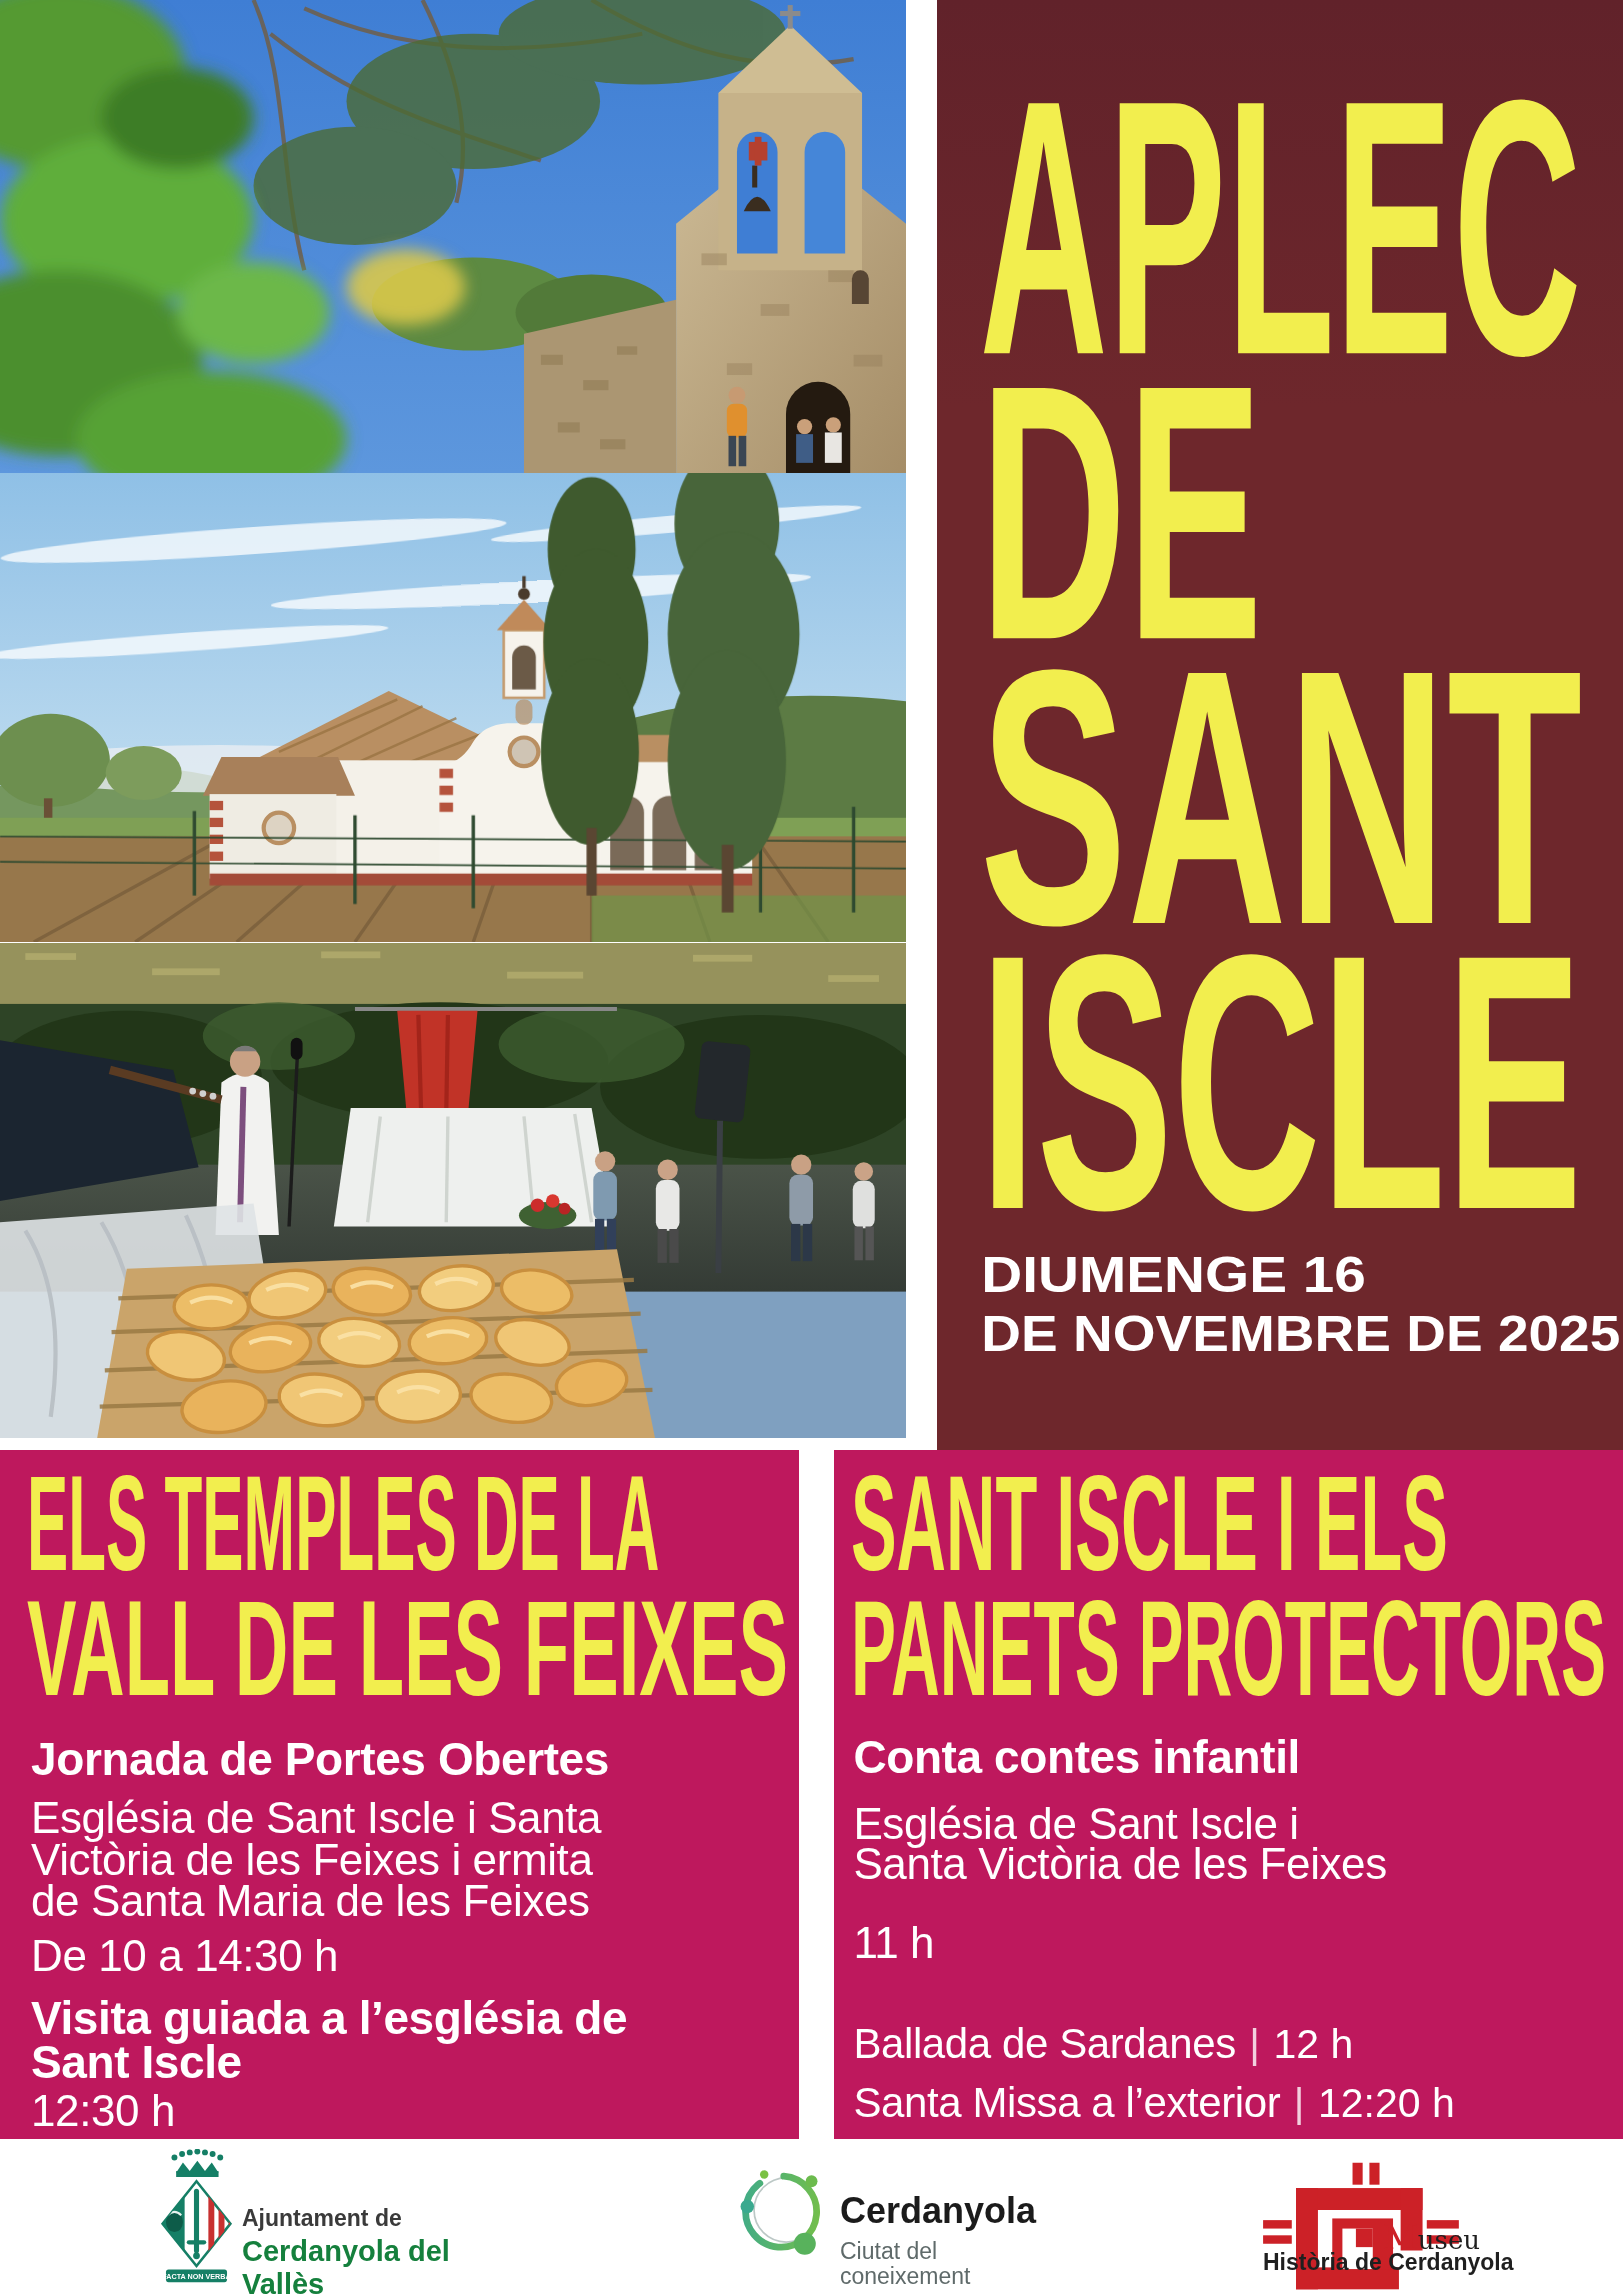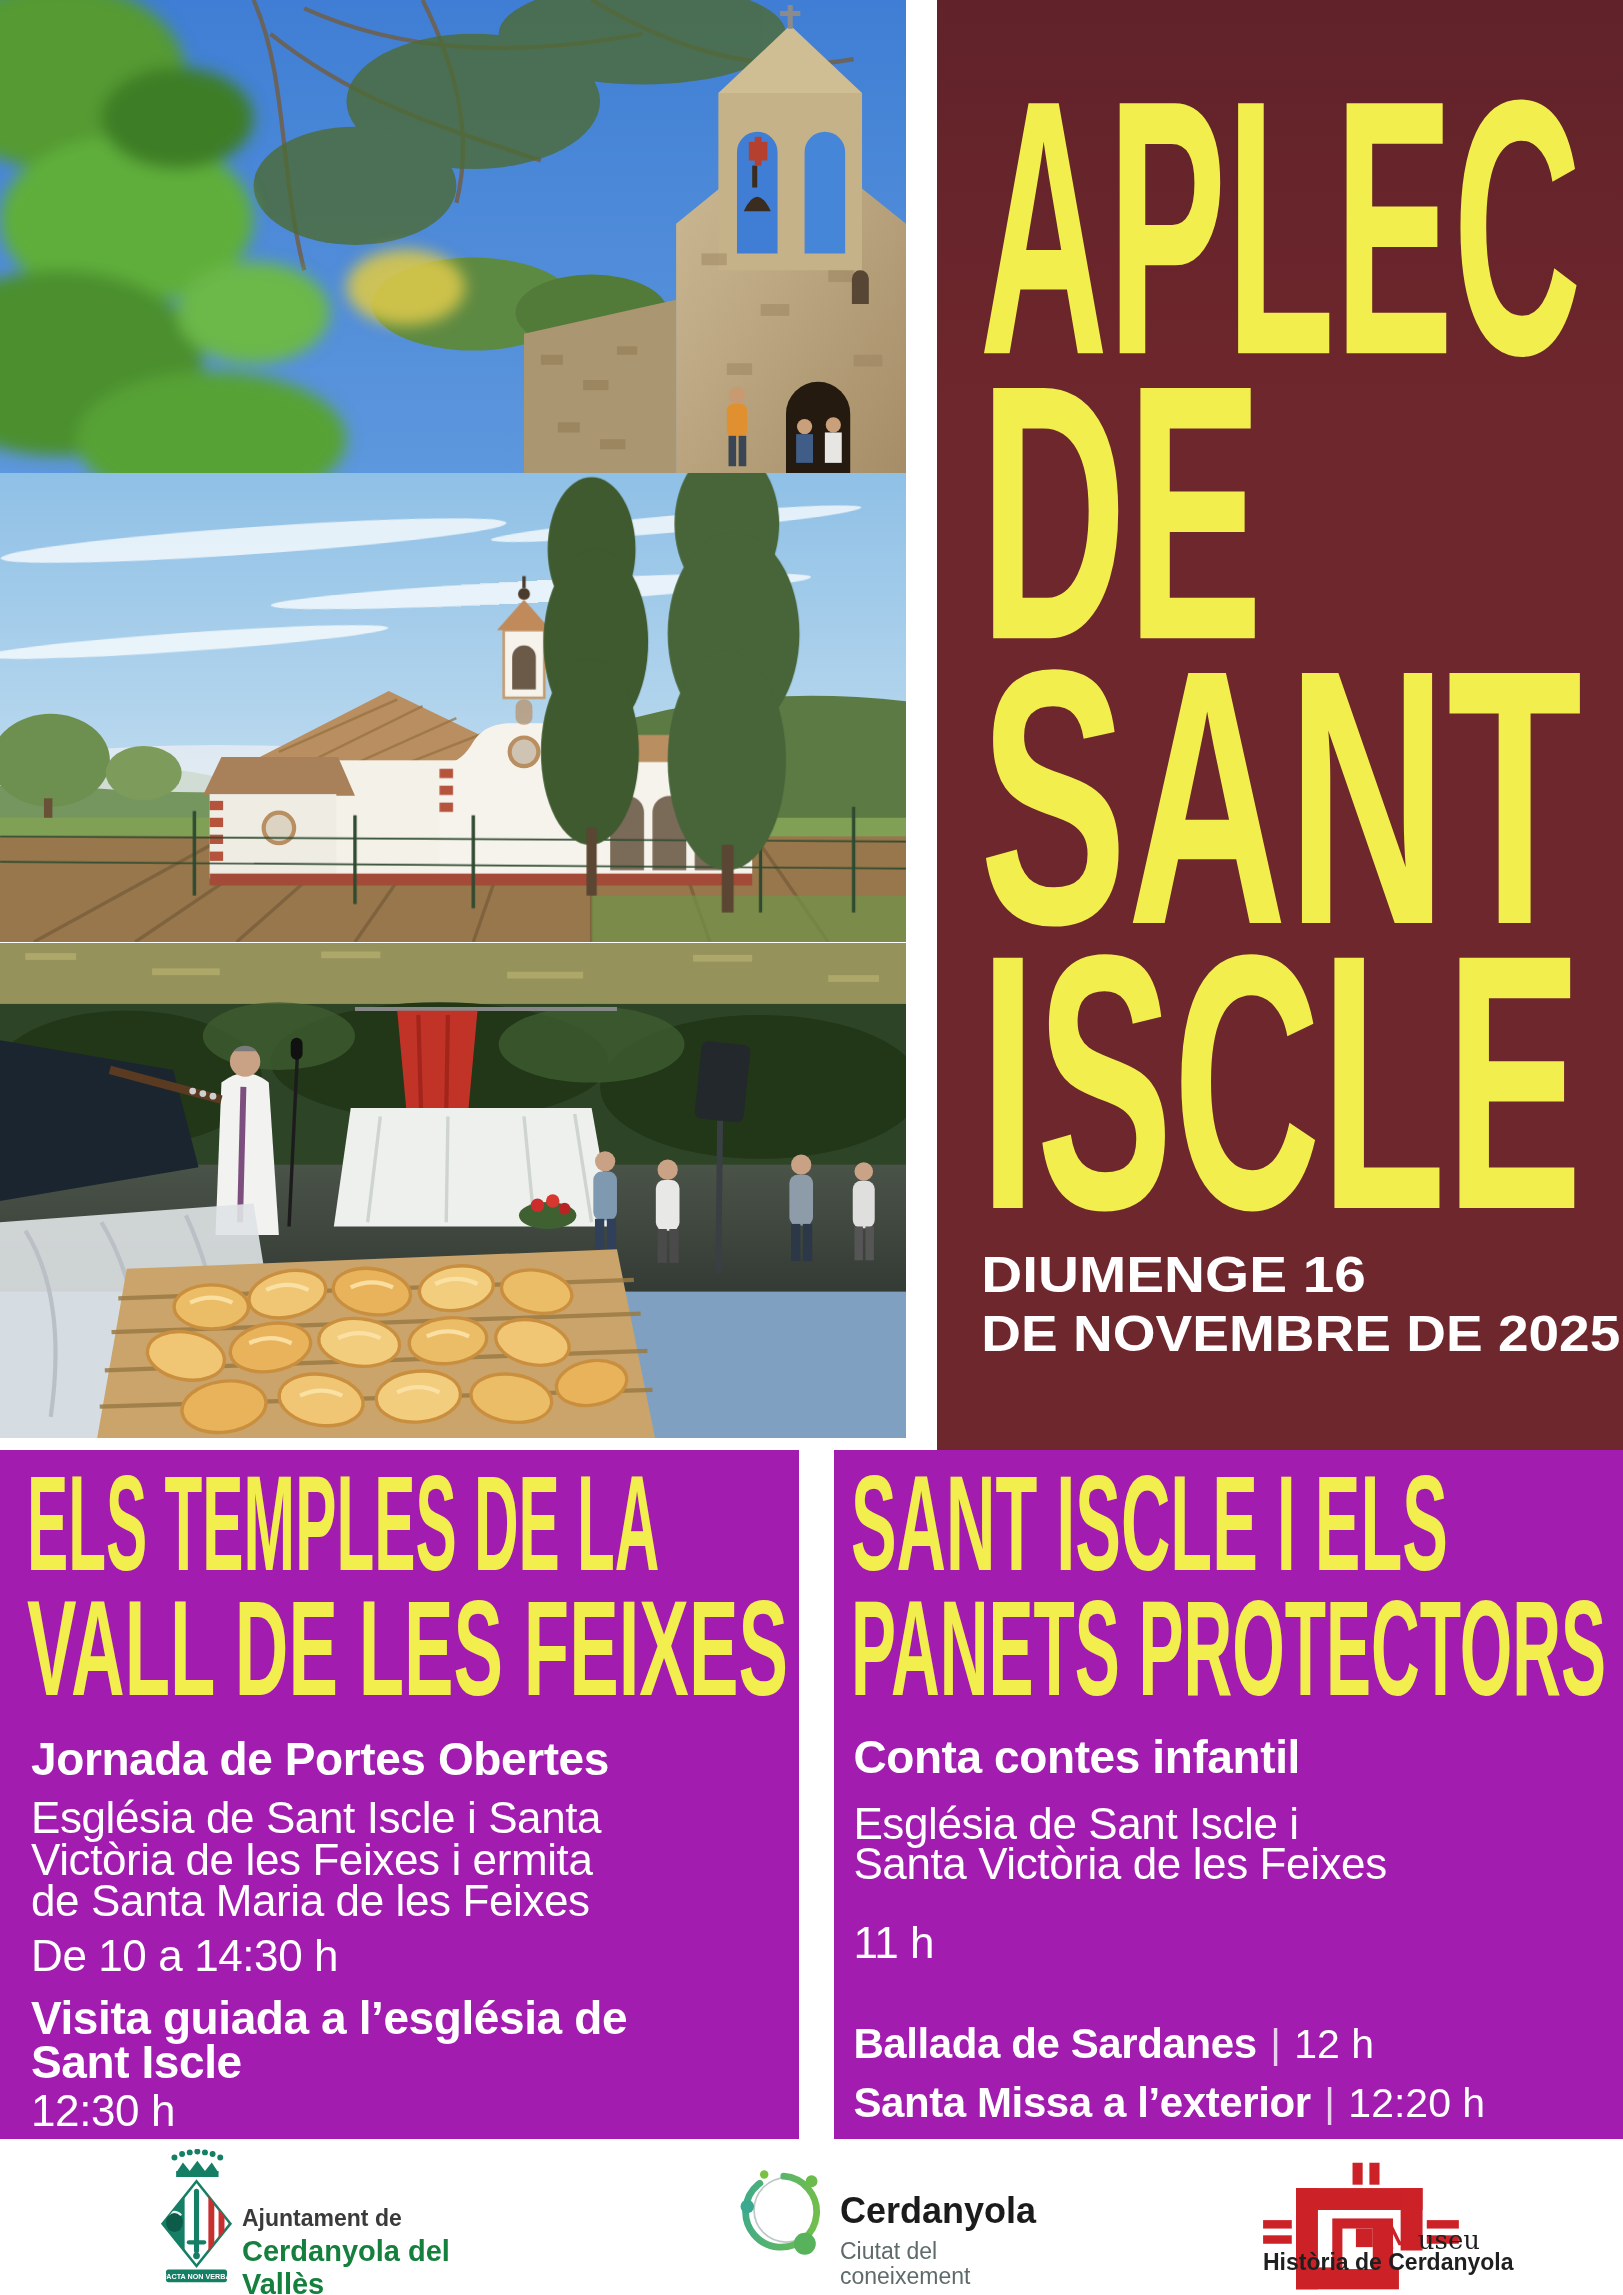--- a/index.html
+++ b/index.html
@@ -8,26 +8,26 @@
   
   .photo{position:absolute;left:0;width:906px;overflow:hidden;background:#7fa0c0;}
   .photo svg{display:block;width:100%;height:100%;}
   
   .hero{position:absolute;left:937px;top:0;width:687px;height:1850px;
         background:linear-gradient(180deg,#61222a 0%,#6e272c 22%,#6e272c 100%);}
   .hero svg{display:block;width:687px;height:1437px;}
   text.cond{font-family:"Liberation Sans",sans-serif;font-weight:bold;fill:#f2ee4e;}
   text.date{font-family:"Liberation Sans",sans-serif;font-weight:bold;fill:#ffffff;}
   
-  .panel{position:absolute;background:#a21caf;}
+  .panel{position:absolute;background:#be185d;}
   .panel svg.head{display:block;}
   .bt{position:absolute;color:#fff;font-weight:bold;font-size:46px;letter-spacing:-0.4px;white-space:nowrap;}
   .lt{position:absolute;color:#fff;font-weight:400;font-size:44px;letter-spacing:-0.4px;white-space:nowrap;}
   .schedrow{position:absolute;color:#fff;white-space:nowrap;}
-  .schedrow .lbl{font-weight:bold;font-size:42px;letter-spacing:-0.4px;}
+  .schedrow .lbl{font-weight:normal;font-size:42px;letter-spacing:-0.4px;}
   .schedrow .sep{font-weight:400;font-size:41px;color:rgba(255,255,255,.8);margin:0 13.5px;}
   .schedrow .tm{font-weight:400;font-size:41px;}
   
   .footer{position:absolute;left:0;top:2139px;width:1623px;height:156px;background:#ffffff;}
   .logo{position:absolute;display:flex;align-items:flex-start;}
   .aj-text{position:absolute;left:88px;top:56px;color:#3a3a3a;}
   .aj-l1{font-size:23px;font-weight:bold;letter-spacing:0;}
   .aj-l2{font-size:29px;font-weight:bold;color:#15803d;margin-top:3.4px;letter-spacing:0;}
   .cc-text{position:absolute;left:103px;top:24px;}
   .cc-name{font-size:36px;font-weight:bold;color:#1b1b1b;letter-spacing:0;}

